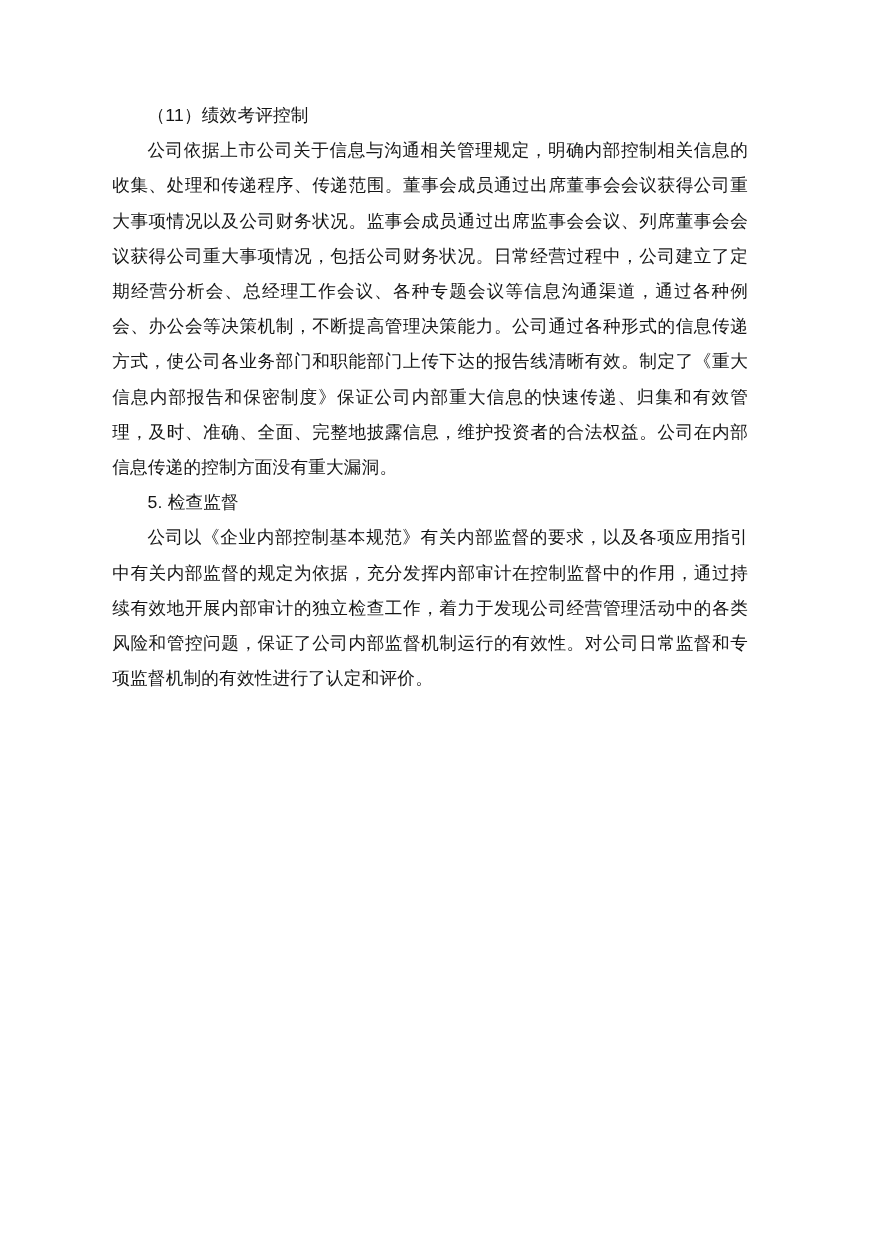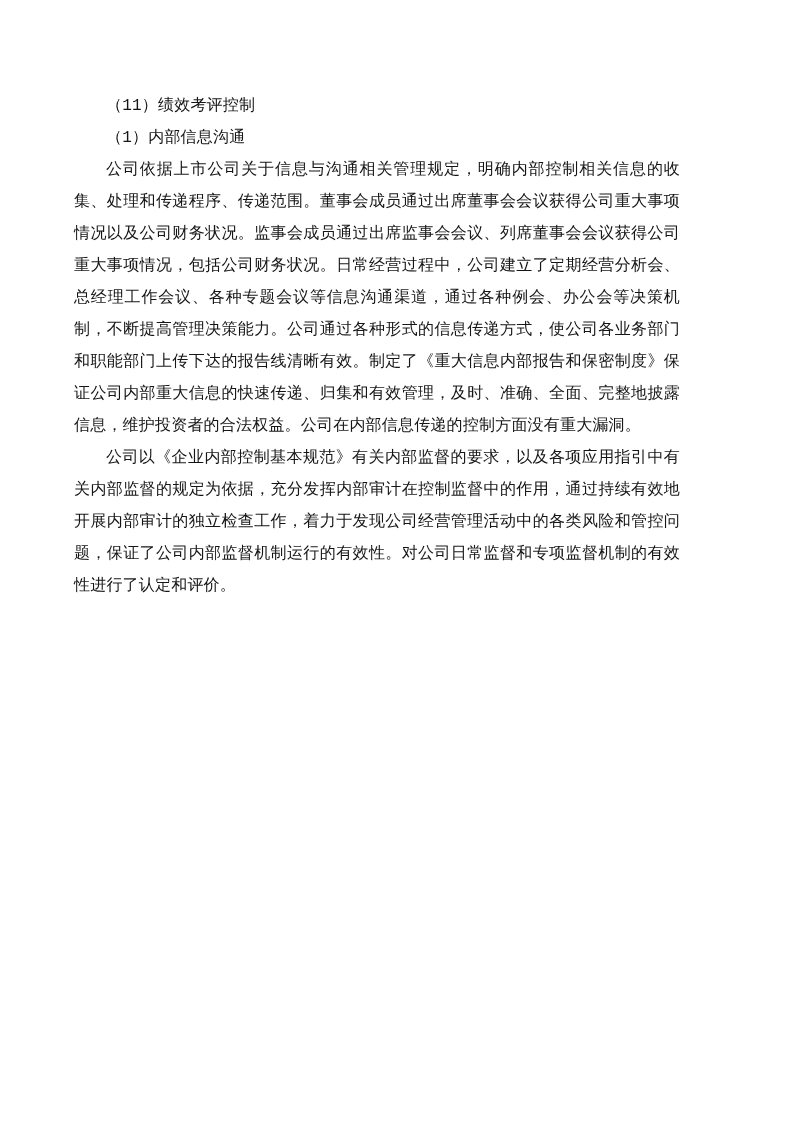--- a/index.html
+++ b/index.html
@@ -6,39 +6,39 @@
     margin: 0;
     padding: 0;
     background: #ffffff;
   }
   .page {
     position: relative;
     width: 793px;
     height: 1122px;
     background: #ffffff;
     box-sizing: border-box;
-    padding: 90px 113px 0 74px;
+    padding: 90px 113px 0 102px;
     overflow: hidden;
-    font-family: Liberation Mono, monospace;
+    font-family: Liberation Sans, sans-serif;
   }
   .doc p {
     margin: 0;
     font-size: 16px;
     line-height: 32px;
     color: #151515;
     text-align: justify;
     text-justify: inter-character;
     text-indent: 2em;
     word-break: break-all;
     letter-spacing: 0.2px;
   }
 </style>
 </head>
 <body>
 
 <div class="page">
   <div class="doc">
     <p>（11）绩效考评控制</p>
-    <p>（1）内部信息沟通</p>
     <p>公司依据上市公司关于信息与沟通相关管理规定，明确内部控制相关信息的收集、处理和传递程序、传递范围。董事会成员通过出席董事会会议获得公司重大事项情况以及公司财务状况。监事会成员通过出席监事会会议、列席董事会会议获得公司重大事项情况，包括公司财务状况。日常经营过程中，公司建立了定期经营分析会、总经理工作会议、各种专题会议等信息沟通渠道，通过各种例会、办公会等决策机制，不断提高管理决策能力。公司通过各种形式的信息传递方式，使公司各业务部门和职能部门上传下达的报告线清晰有效。制定了《重大信息内部报告和保密制度》保证公司内部重大信息的快速传递、归集和有效管理，及时、准确、全面、完整地披露信息，维护投资者的合法权益。公司在内部信息传递的控制方面没有重大漏洞。</p>
+    <p>5. 检查监督</p>
     <p>公司以《企业内部控制基本规范》有关内部监督的要求，以及各项应用指引中有关内部监督的规定为依据，充分发挥内部审计在控制监督中的作用，通过持续有效地开展内部审计的独立检查工作，着力于发现公司经营管理活动中的各类风险和管控问题，保证了公司内部监督机制运行的有效性。对公司日常监督和专项监督机制的有效性进行了认定和评价。</p>
   </div>
 </div>
 
 </body></html>

